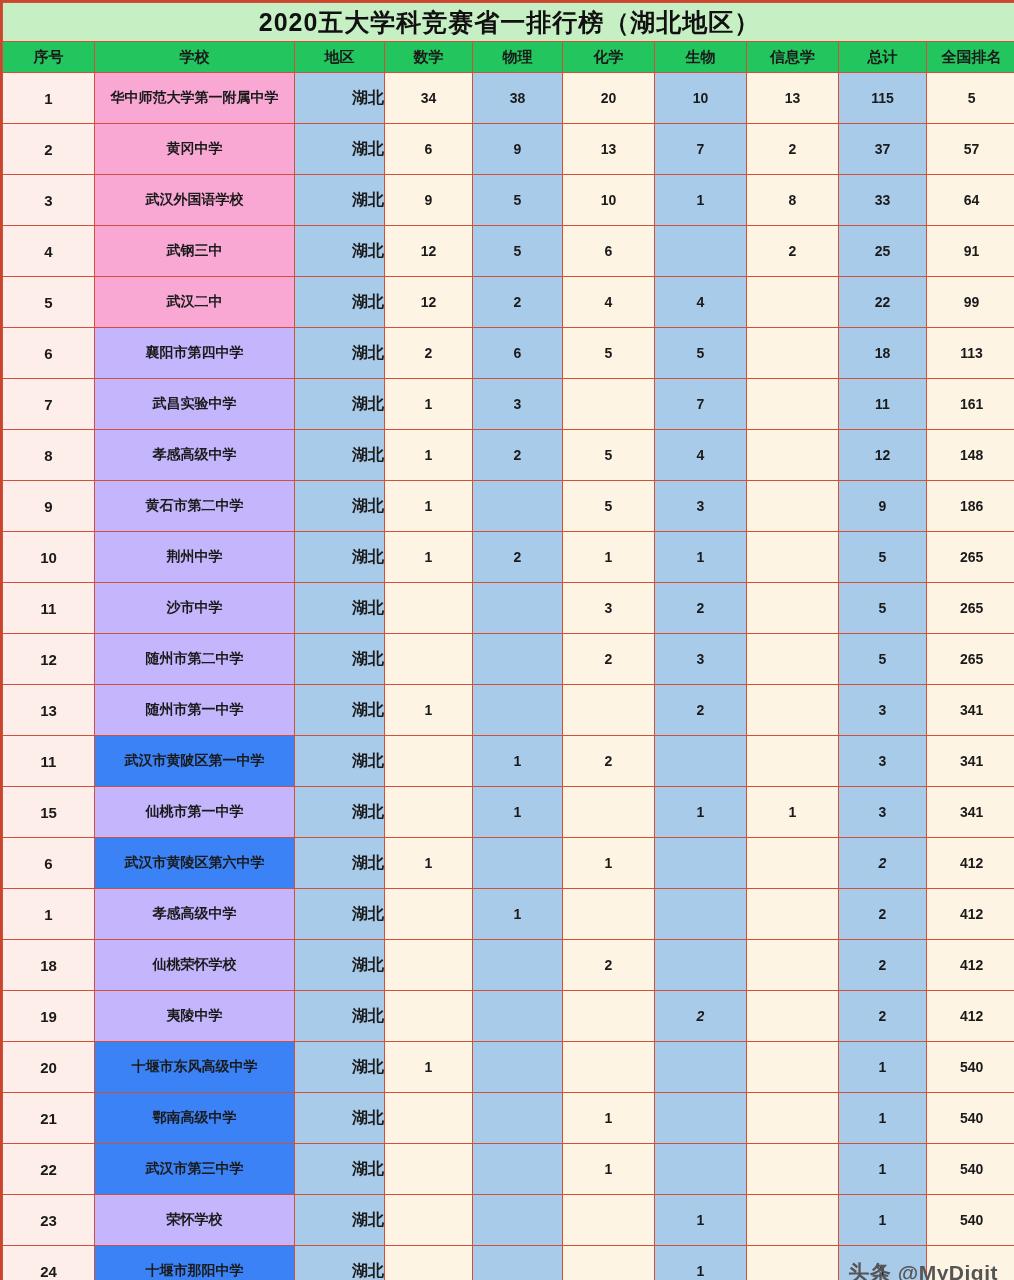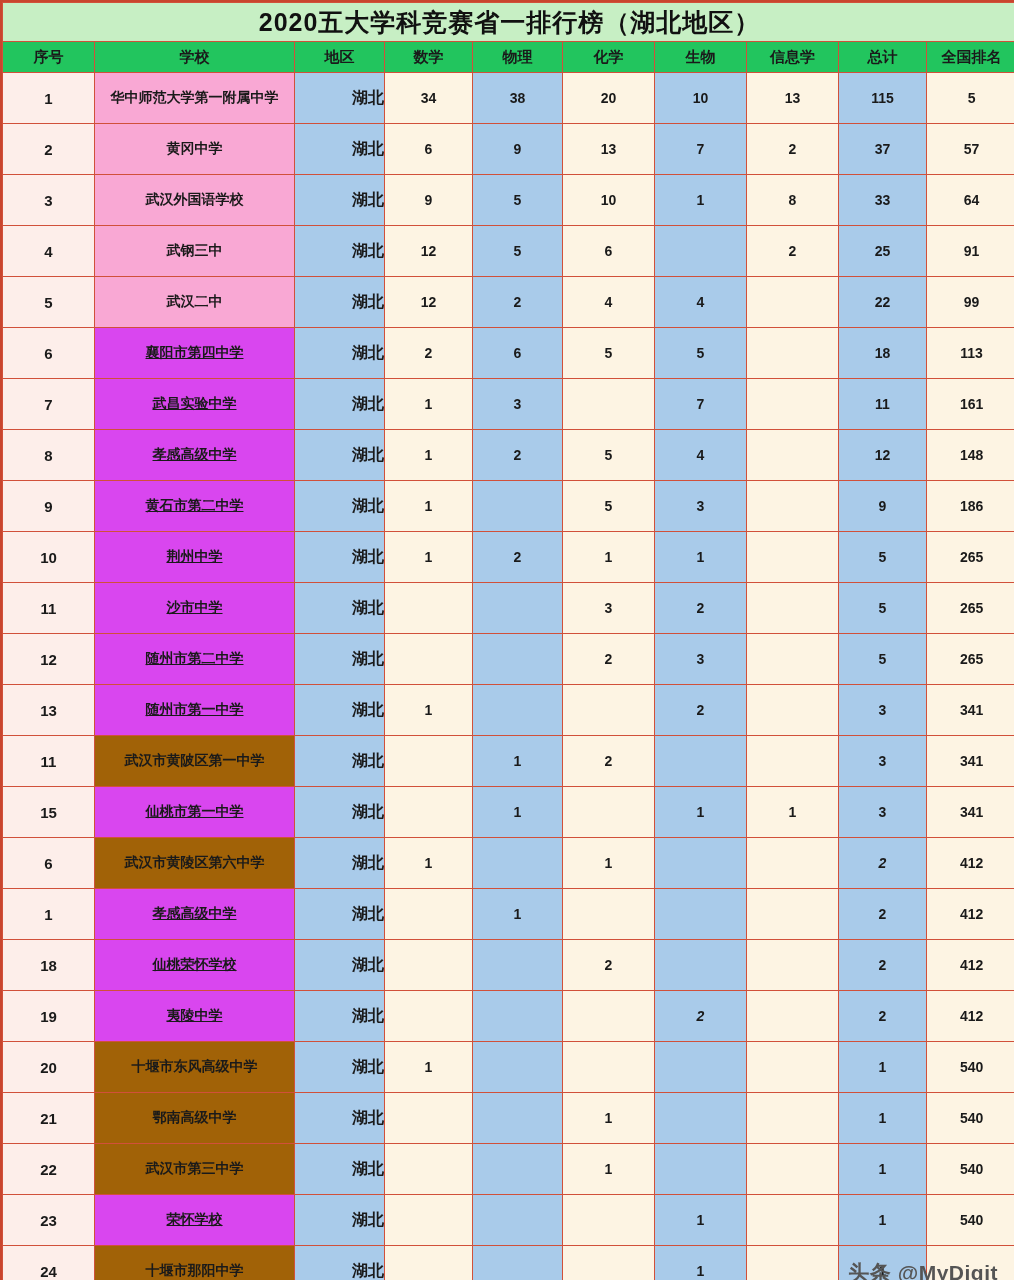--- a/index.html
+++ b/index.html
@@ -61,22 +61,22 @@
   col.c-chem   { width: 92px; }
   col.c-bio    { width: 92px; }
   col.c-info   { width: 92px; }
   col.c-total  { width: 88px; }
   col.c-rank   { width: 90px; }
 
   
   td.idx      { background: #fdeeea; font-size: 15px; }
   td.school   { font-size: 14px; }
   td.school.hl-yellow { background: #f9a8d4; }
-  td.school.hl-tan    { background: #d946ef; text-decoration: underline; }
-  td.school.hl-plain  { background: #a16207; }
+  td.school.hl-tan    { background: #c4b5fd; }
+  td.school.hl-plain  { background: #3b82f6; }
   td.blue     { background: #a9cbea; font-size: 14px; }
   td.blue.region { font-size: 16px; text-align: right; }
   td.cream    { background: #fdf4e3; font-size: 14px; }
   td.italicv  { font-style: italic; }
 
   .watermark {
     position: absolute;
     right: 16px;
     bottom: 10px;
     font-size: 21px;

